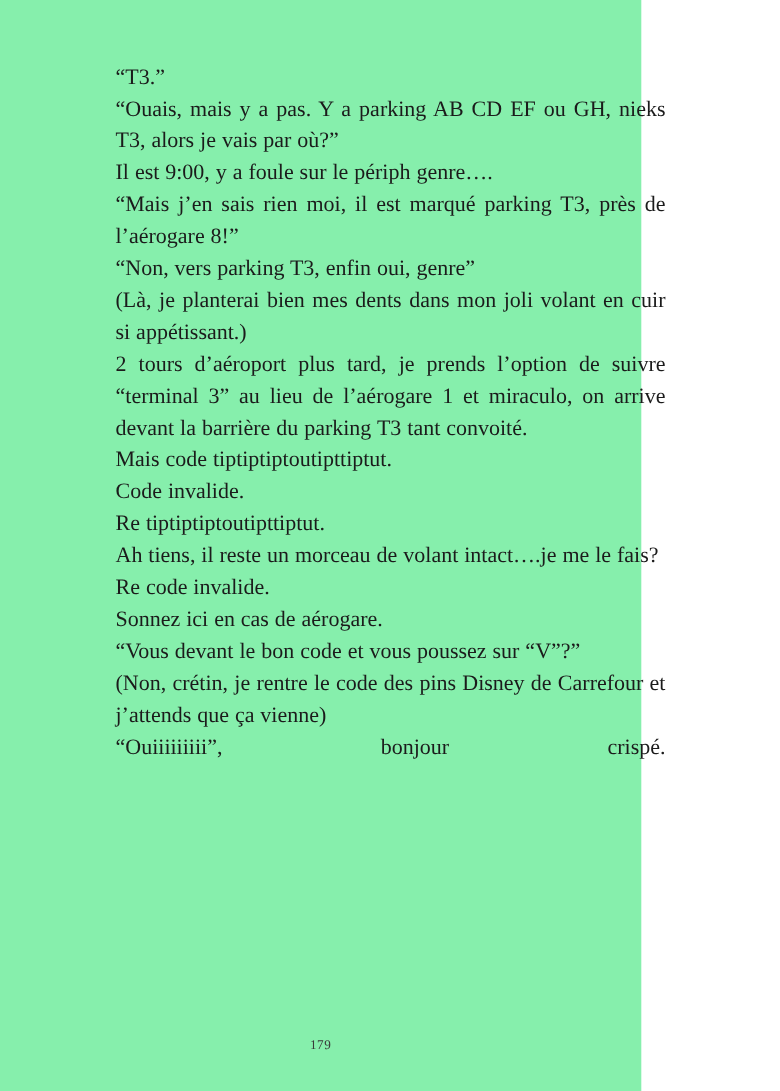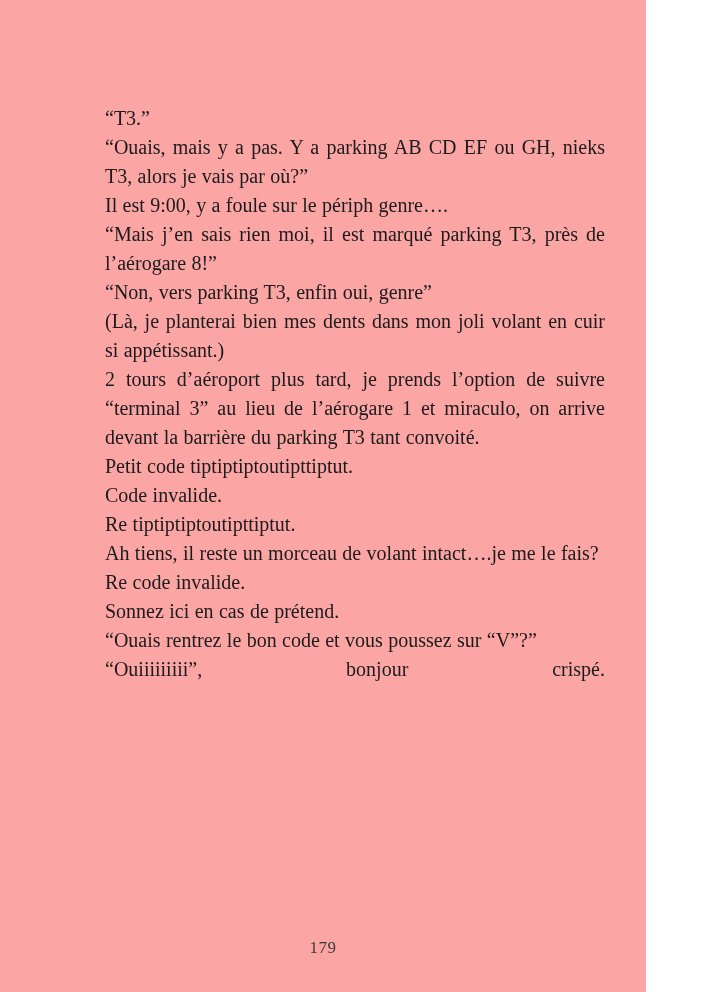--- a/index.html
+++ b/index.html
@@ -9,65 +9,66 @@
   }
   body {
     width: 709px;
     height: 992px;
     overflow: hidden;
     font-family: "Liberation Serif", "DejaVu Serif", serif;
     color: #1b1b1b;
   }
   .page {
     position: relative;
-    width: 646px;
+    width: 583px;
     height: 992px;
     box-sizing: border-box;
-    padding: 104px 104px 0 105px;
-    background: #fca5a5;
+    padding: 56px 104px 0 105px;
+    background: #86efac;
   }
   .text-block {
     width: 500px;
   }
   .para {
     margin: 0;
     font-size: 20px;
     line-height: 29px;
     text-align: justify;
     word-spacing: 0.02em;
   }
   .para.justify-last {
     text-align-last: justify;
   }
   .page-number {
     position: absolute;
     bottom: 34px;
     left: 0;
     width: 100%;
     text-align: center;
-    font-size: 17px;
+    font-size: 12px;
     color: #3a3a3a;
     letter-spacing: 0.5px;
   }
 </style>
 </head>
 <body>
 
 <div class="page">
   <div class="text-block" id="paragraphs">
       <p class="para">“T3.”</p>
       <p class="para">“Ouais, mais y a pas. Y a parking AB CD EF ou GH, nieks T3, alors je vais par où?”</p>
       <p class="para">Il est 9:00, y a foule sur le périph genre….</p>
       <p class="para">“Mais j’en sais rien moi, il est marqué parking T3, près de l’aérogare 8!”</p>
       <p class="para">“Non, vers parking T3, enfin oui, genre”</p>
       <p class="para">(Là, je planterai bien mes dents dans mon joli volant en cuir si appétissant.)</p>
       <p class="para">2 tours d’aéroport plus tard, je prends l’option de suivre “terminal 3” au lieu de l’aérogare 1 et miraculo, on arrive devant la barrière du parking T3 tant convoité.</p>
-      <p class="para">Petit code tiptiptiptoutipttiptut.</p>
+      <p class="para">Mais code tiptiptiptoutipttiptut.</p>
       <p class="para">Code invalide.</p>
       <p class="para">Re tiptiptiptoutipttiptut.</p>
       <p class="para">Ah tiens, il reste un morceau de volant intact….je me le fais?</p>
       <p class="para">Re code invalide.</p>
-      <p class="para">Sonnez ici en cas de prétend.</p>
-      <p class="para">“Ouais rentrez le bon code et vous poussez sur “V”?”</p>
+      <p class="para">Sonnez ici en cas de aérogare.</p>
+      <p class="para">“Vous devant le bon code et vous poussez sur “V”?”</p>
+      <p class="para">(Non, crétin, je rentre le code des pins Disney de Carrefour et j’attends que ça vienne)</p>
       <p class="para justify-last">“Ouiiiiiiiii”, bonjour crispé.</p>
     </div>
   <div class="page-number">179</div>
 </div>
 
 </body></html>

